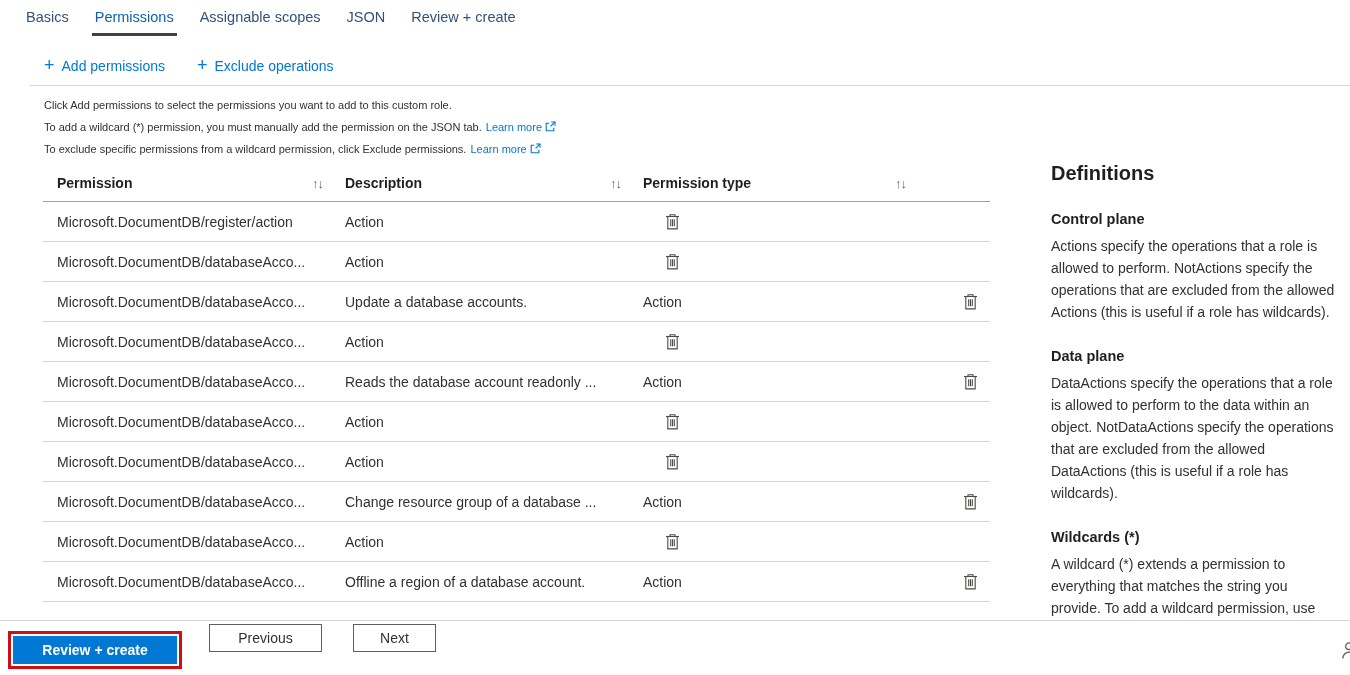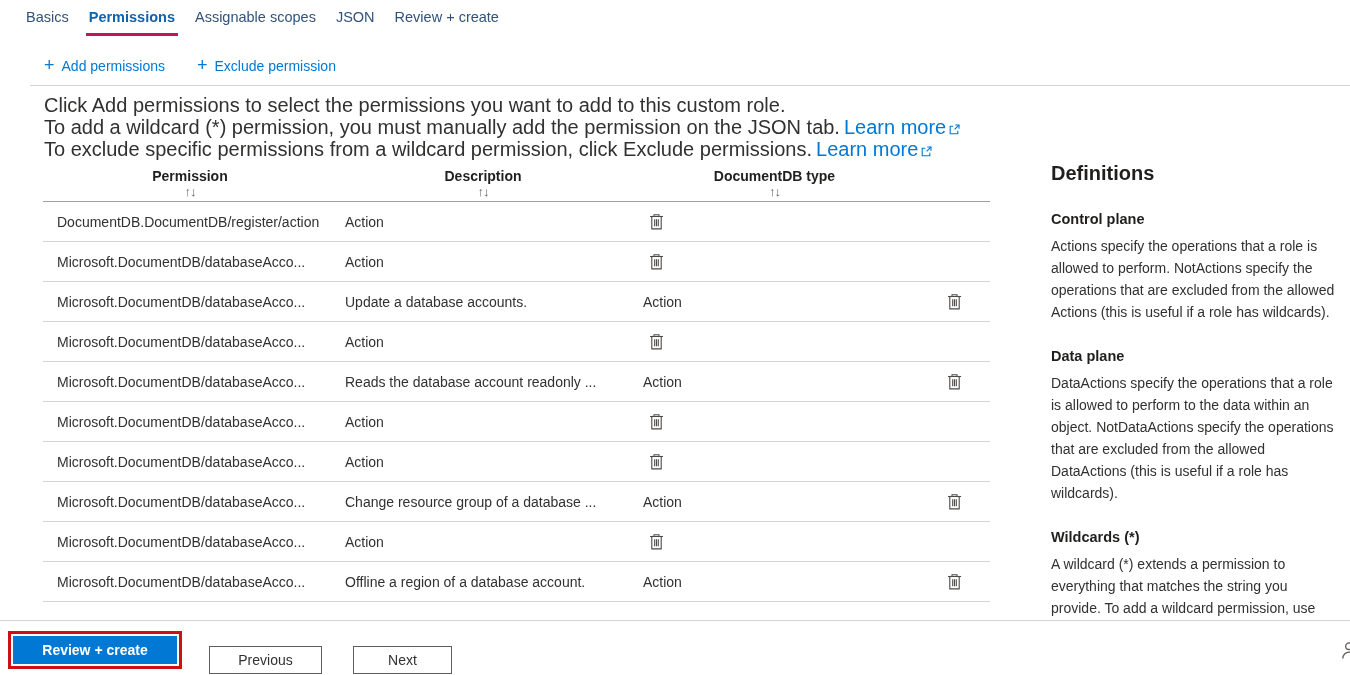--- a/index.html
+++ b/index.html
@@ -6,65 +6,65 @@
   html, body { width:1350px; height:675px; }
   body {
     position:relative;
     overflow:hidden;
     background:#ffffff;
     font-family:"Liberation Sans","DejaVu Sans",sans-serif;
     color:#323130;
   }
 
   
-  .tabs { position:absolute; left:23px; top:9px; display:flex; gap:14px; font-size:14.5px; }
+  .tabs { position:absolute; left:23px; top:9px; display:flex; gap:20px; font-size:14.5px; }
   .tab { color:#32527b; padding:0 3px 8px 3px; cursor:pointer; white-space:nowrap; }
-  .tab.active { color:#0f62ac; font-weight:bold; border-bottom:3px solid #be185d; }
+  .tab.active { color:#0f62ac; font-weight:normal; border-bottom:3px solid #404040; }
 
   
   .toolbar { position:absolute; left:44px; top:57px; display:flex; gap:32px; font-size:14px; }
   .tool-link { color:#0078d4; display:flex; align-items:center; cursor:pointer; white-space:nowrap; }
   .tool-link .plus { font-size:18px; font-weight:400; margin-right:7px; line-height:1; position:relative; top:-1px; }
 
   .divider-top { position:absolute; left:30px; right:0; top:85px; border-top:1px solid #d6d4d2; }
   .divider-bottom { position:absolute; left:0; right:0; top:620px; border-top:1px solid #d6d4d2; }
 
   
-  .instructions { position:absolute; left:44px; top:94px; font-size:20px; line-height:22px; }
+  .instructions { position:absolute; left:44px; top:94px; font-size:11px; line-height:22px; }
   .instr-line { white-space:nowrap; }
   .link { color:#0078d4; text-decoration:none; cursor:pointer; margin-left:4px;margin-top:32px; }
   .ext-icon { margin-left:3px; vertical-align:-1px; }
 
   
   .perm-table { position:absolute; left:43px; top:165px; width:947px; font-size:14px; }
   .thead { display:flex; align-items:center; height:37px; border-bottom:1px solid #a19f9d; font-weight:bold; color:#201f1e; }
   .hcell { display:flex; align-items:center; justify-content:space-between; padding-right:22px; }
   .sort { font-size:13px; color:#605e5c; font-weight:400; letter-spacing:-1px; cursor:pointer; }
   .trow { display:flex; align-items:center; height:40px; border-bottom:1px solid #d6d4d2; }
-  .col { white-space:nowrap; overflow:hidden;flex-direction:column; }
+  .col { white-space:nowrap; overflow:hidden; }
   .col-perm { width:302px; padding-left:14px; }
   .col-desc { width:298px; }
   .col-type { width:285px; }
   .col-del  { width:60px; display:flex; justify-content:flex-end; padding-right:8px; overflow:visible; }
   .trash { background:none; border:none; cursor:pointer; padding:2px; line-height:0; }
 
   
   .definitions { position:absolute; left:1051px; top:162px; width:370px; }
   .definitions h2 { font-size:20px; font-weight:bold; color:#201f1e; margin-bottom:26px; }
   .def-section { margin-bottom:25px; }
   .def-heading { font-size:14.5px; font-weight:bold; color:#201f1e; margin-bottom:8px; }
   .def-line { font-size:14px; line-height:22px; white-space:nowrap; }
 
   
   .annotation { position:absolute; left:8px; top:631px; border:3px solid #cc1016; padding:2px; }
   .btn { font-family:inherit; font-size:14px; cursor:pointer; }
   .btn.primary { background:#0078d4; color:#ffffff; border:1px solid #0078d4; width:164px; height:28px; font-weight:bold; }
-  .btn.secondary { position:absolute; top:646px; height:28px; background:#ffffff; border:1px solid #605e5c; color:#323130; }
+  .btn.secondary { position:absolute; top:624px; height:28px; background:#ffffff; border:1px solid #605e5c; color:#323130; }
   .btn.prev { left:209px; width:113px; }
-  .btn.next { left:353px; width:99px; }
+  .btn.next { left:353px; width:83px; }
 
   .feedback { position:absolute; left:1340px; top:641px; line-height:0; cursor:pointer; }
 </style>
 </head>
 <body>
 
 <nav class="tabs">
   <div class="tab">Basics</div>
   <div class="tab active">Permissions</div>
   <div class="tab">Assignable scopes</div>
@@ -72,21 +72,21 @@
   <div class="tab">Review + create</div>
 </nav>
 
 <div class="toolbar">
   <div class="tool-link">
     <span class="plus">+</span>
     <span>Add permissions</span>
   </div>
   <div class="tool-link">
     <span class="plus">+</span>
-    <span>Exclude permission</span>
+    <span>Exclude operations</span>
   </div>
 </div>
 
 <div class="divider-top"></div>
 
 <div class="instructions">
   <div class="instr-line">
     <span>Click Add permissions to select the permissions you want to add to this custom role.</span>
   </div>
   <div class="instr-line">
@@ -109,28 +109,28 @@
   <div class="thead">
     <div class="col col-perm hcell">
       <span>Permission</span>
       <span class="sort">↑↓</span>
     </div>
     <div class="col col-desc hcell">
       <span>Description</span>
       <span class="sort">↑↓</span>
     </div>
     <div class="col col-type hcell">
-      <span>DocumentDB type</span>
+      <span>Permission type</span>
       <span class="sort">↑↓</span>
     </div>
     <div class="col col-del"></div>
   </div>
 
   <div class="trow">
-    <div class="col col-perm">DocumentDB.DocumentDB/register/action</div>
+    <div class="col col-perm">Microsoft.DocumentDB/register/action</div>
     <div class="col col-type">Action</div>
     <div class="col col-del">
         <button class="trash"><svg width="15" height="17" viewBox="0 0 15 17">
             <path d="M1 3.5h13" stroke="#4d4a47" stroke-width="1.1" fill="none"></path>
             <path d="M5 3.5V1.8h5v1.7" stroke="#4d4a47" stroke-width="1.1" fill="none"></path>
             <path d="M2.8 3.5v12.4h9.4V3.5" stroke="#4d4a47" stroke-width="1.1" fill="none"></path>
             <path d="M5.7 6.3v7M7.5 6.3v7M9.3 6.3v7" stroke="#4d4a47" stroke-width="1.1" fill="none"></path>
           </svg></button>
       </div>
   </div>

